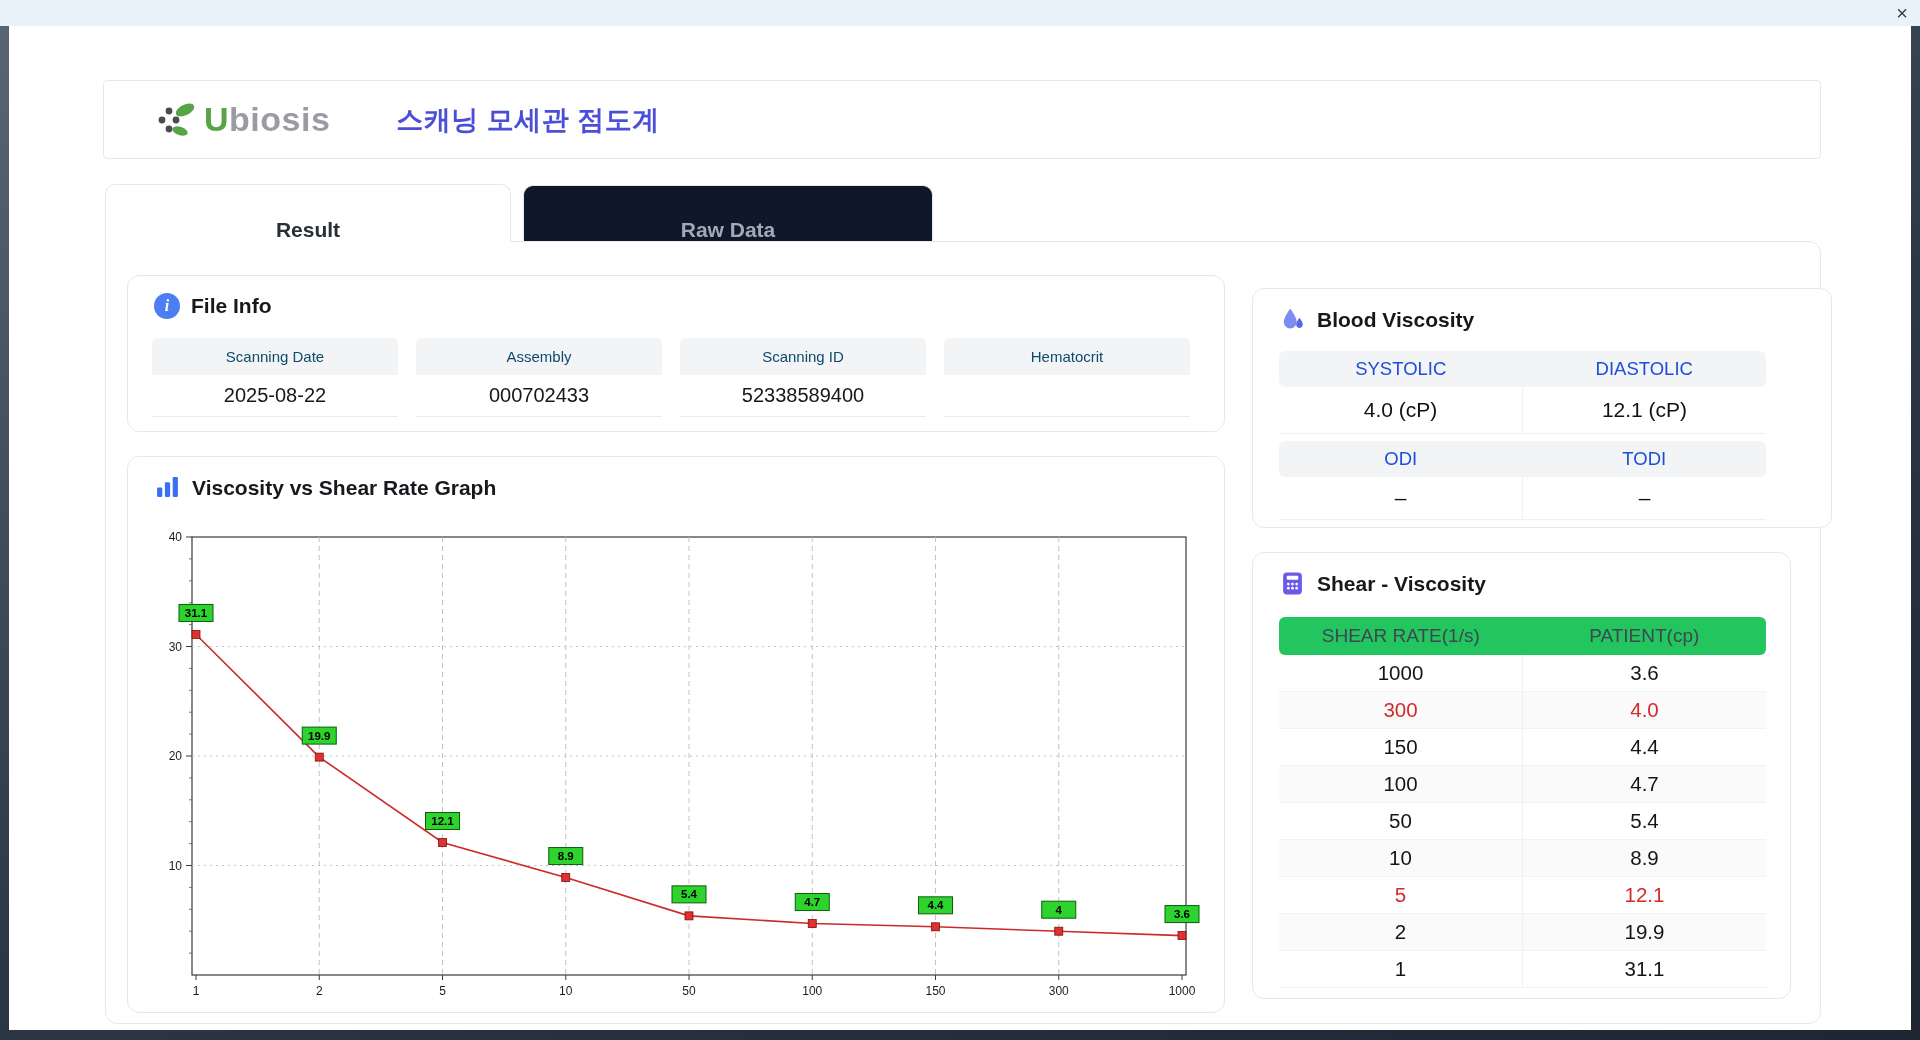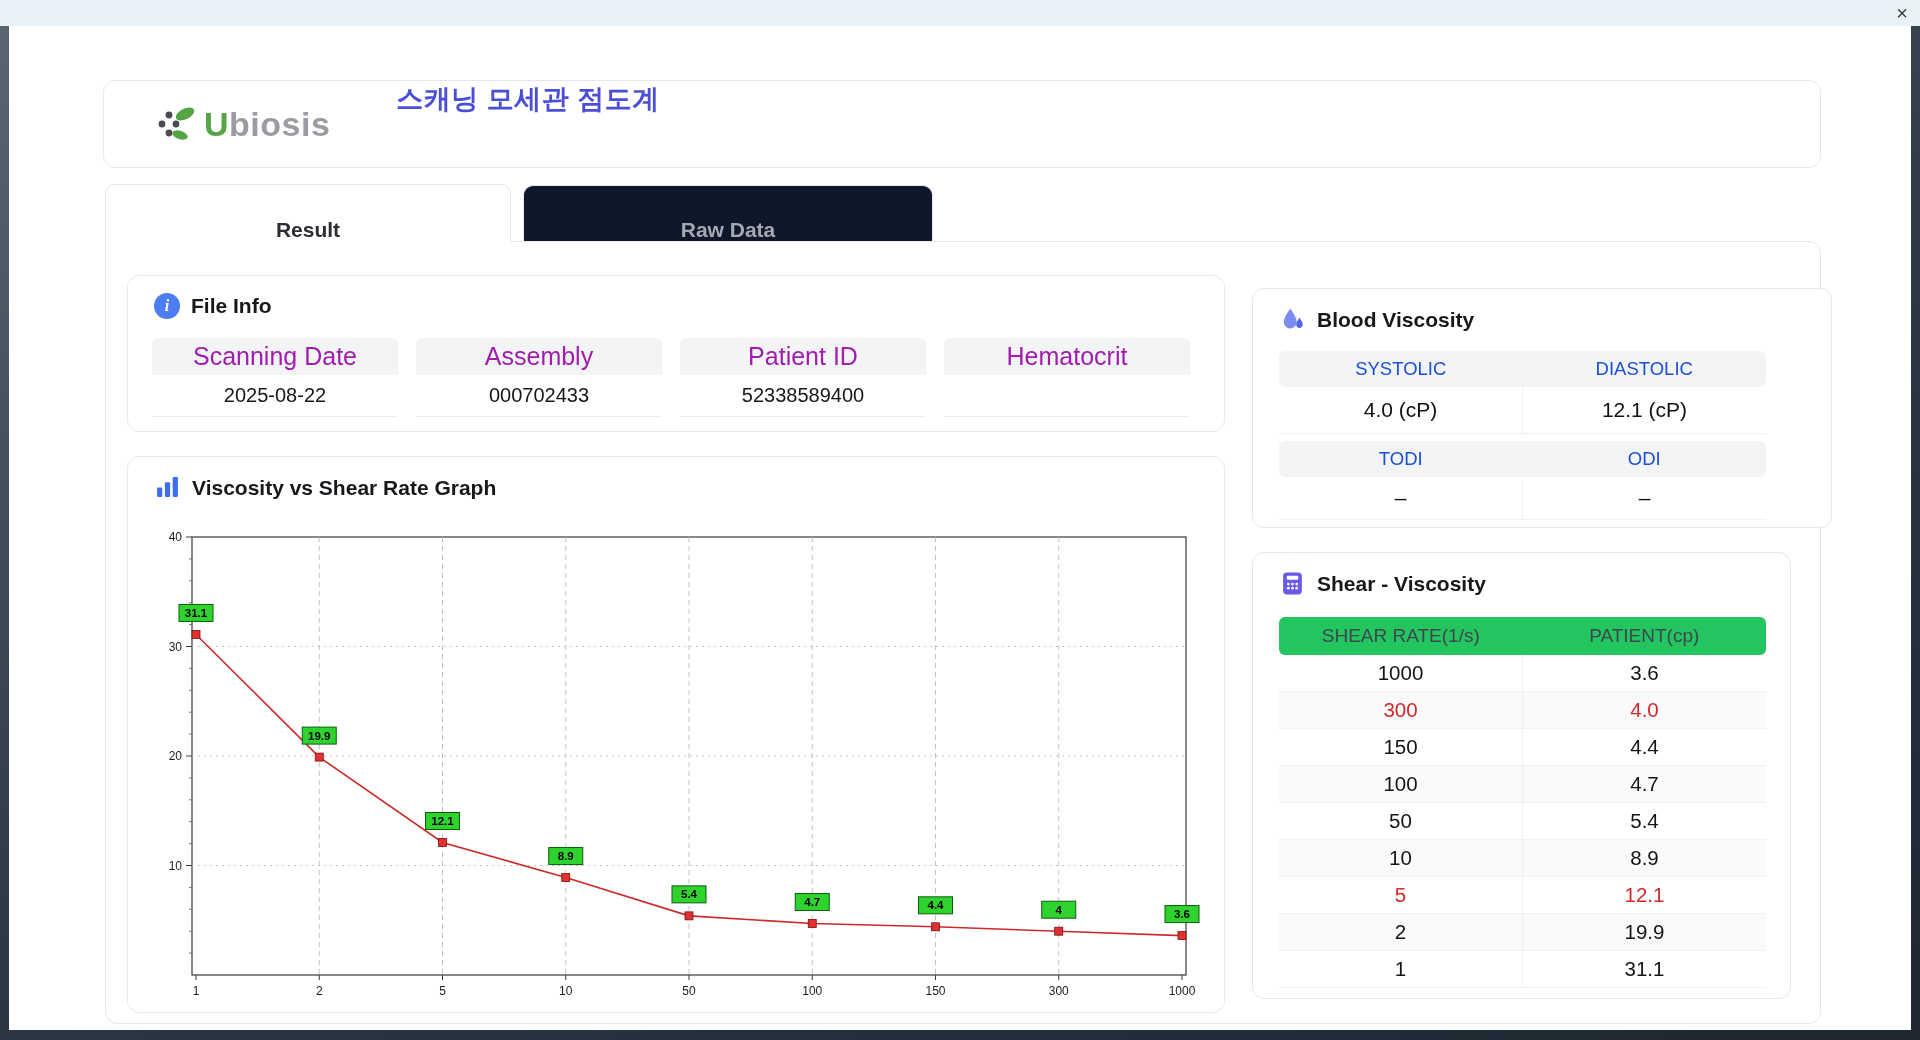--- a/index.html
+++ b/index.html
@@ -2,21 +2,21 @@
 <html><head>
 <meta charset="utf-8">
 <style>
   *{margin:0;padding:0;box-sizing:border-box}
   html,body{width:1920px;height:1040px;overflow:hidden;font-family:"Liberation Sans",sans-serif;background:#222b36}
   .desktop{position:relative;width:1920px;height:1040px;background:linear-gradient(160deg,#5a6672 0%,#2d3845 55%,#1d2631 100%)}
   .titlebar{position:absolute;left:0;top:0;width:1920px;height:26px;background:#e9f1f9;z-index:6}
   .close{position:absolute;right:12px;top:1px;font-size:20px;color:#3a3f46;line-height:24px;cursor:pointer}
   .window{position:absolute;left:9px;top:26px;width:1902px;height:1004px;background:#ffffff;z-index:2}
 
-  .header-card{position:absolute;left:94px;top:54px;width:1718px;height:88px;border:1px solid #e7e8ee;border-radius:12px;display:flex;background:#fff}
+  .header-card{position:absolute;left:94px;top:54px;width:1718px;height:79px;border:1px solid #e7e8ee;border-radius:4px;display:flex;align-items:center;background:#fff}
   .logo{display:flex;align-items:center;margin-left:50px}
   .logo-text{font-size:34px;font-weight:700;letter-spacing:.5px;margin-left:4px}
   .logo-u{color:#57a546}
   .logo-rest{color:#9b9ba3;font-weight:600}
   .app-title{margin-left:66px;font-size:27px;font-weight:700;color:#4b4fd8;letter-spacing:.5px}
 
   .tab{position:absolute;border:1px solid #e7e8ee;border-bottom:none;border-radius:10px 10px 0 0;display:flex;align-items:flex-end;justify-content:center;font-size:21px;font-weight:700;cursor:pointer}
   .tab-result{left:96px;top:158px;width:406px;height:58px;background:#fff;color:#2a2e35;z-index:4}
   .tab-raw{left:514px;top:159px;width:410px;height:57px;background:#0f172a;color:#a3a9b3;z-index:1}
 
@@ -25,21 +25,21 @@
   .panel{position:absolute;border:1px solid #e7e8ee;border-radius:12px;background:#fff}
   .panel-head{display:flex;align-items:center;gap:11px;padding:17px 0 0 26px;position:relative;z-index:2}
   .panel-head h3{font-size:21px;font-weight:700;color:#17181c}
   .icon{width:27px;height:27px;display:flex;align-items:center;justify-content:center;flex:0 0 auto}
   .info-badge{width:26px;height:26px;border-radius:50%;background:#4d7df2;color:#fff;display:flex;align-items:center;justify-content:center;font:italic 700 16px "Liberation Serif",serif}
 
   
   .file-info{left:21px;top:33px;width:1098px;height:157px}
   .fields{position:absolute;left:24px;top:62px;display:flex;gap:18px}
   .field{width:246px}
-  .field-label{height:37px;background:#f3f4f6;border-radius:6px 6px 0 0;display:flex;align-items:center;justify-content:center;font-size:25px;color:#a21caf;font-weight:500}
+  .field-label{height:37px;background:#f3f4f6;border-radius:6px 6px 0 0;display:flex;align-items:center;justify-content:center;font-size:15px;color:#0c4a6e;font-weight:500}
   .field-value{height:42px;display:flex;align-items:center;justify-content:center;font-size:20px;color:#15171c;background:#fff;border-bottom:1px solid #ececf0}
 
   
   .graph-panel{left:21px;top:214px;width:1098px;height:557px;overflow:visible}
   .graph-panel svg.chart{position:absolute;left:0;top:0;width:1098px;height:557px}
   .chart text{font-family:"Liberation Sans",sans-serif}
   .chart text.ax{font-size:12px;fill:#1c1c1c}
   .chart text.pl{font-size:11.5px;font-weight:700;fill:#000}
 
   
@@ -107,21 +107,21 @@
         <div class="fields">
           <div class="field">
             <div class="field-label">Scanning Date</div>
             <div class="field-value">2025-08-22</div>
           </div>
           <div class="field">
             <div class="field-label">Assembly</div>
             <div class="field-value">000702433</div>
           </div>
           <div class="field">
-            <div class="field-label">Patient ID</div>
+            <div class="field-label">Scanning ID</div>
             <div class="field-value">52338589400</div>
           </div>
           <div class="field">
             <div class="field-label">Hematocrit</div>
             <div class="field-value"></div>
           </div>
         </div>
       </section>
 
       <section class="panel graph-panel">
@@ -234,22 +234,22 @@
           <div class="bv-labels">
             <div>SYSTOLIC</div>
             <div>DIASTOLIC</div>
           </div>
           <div class="bv-values">
             <div>4.0 (cP)</div>
             <div>12.1 (cP)</div>
           </div>
           <div class="bv-gap"></div>
           <div class="bv-labels">
+            <div>ODI</div>
             <div>TODI</div>
-            <div>ODI</div>
           </div>
           <div class="bv-values" style="height:43px">
             <div>–</div>
             <div>–</div>
           </div>
         </div>
       </section>
 
       <section class="panel shear-panel">
         <div class="panel-head">

